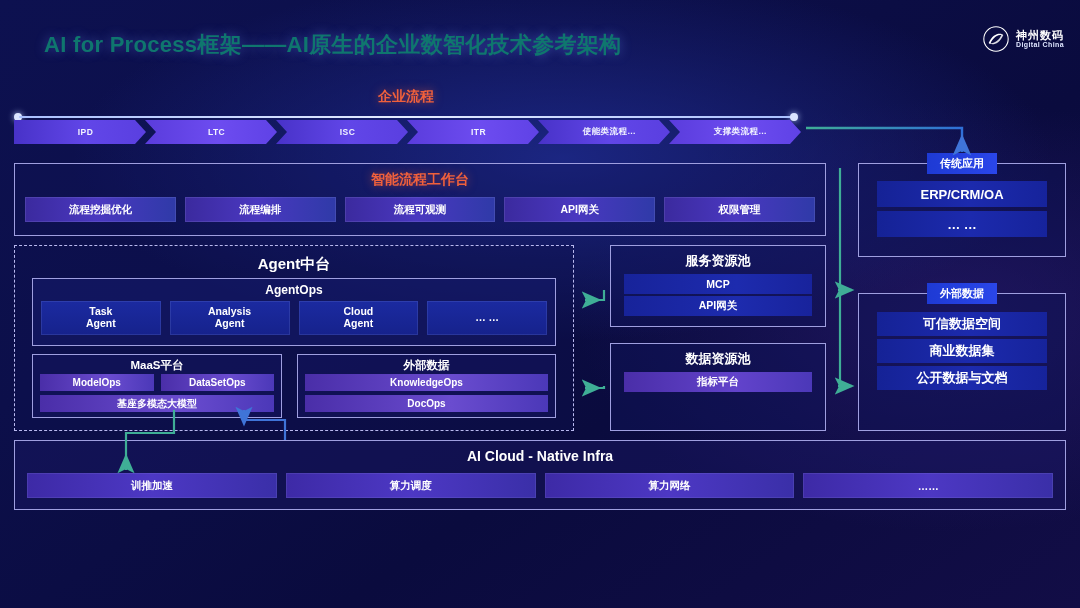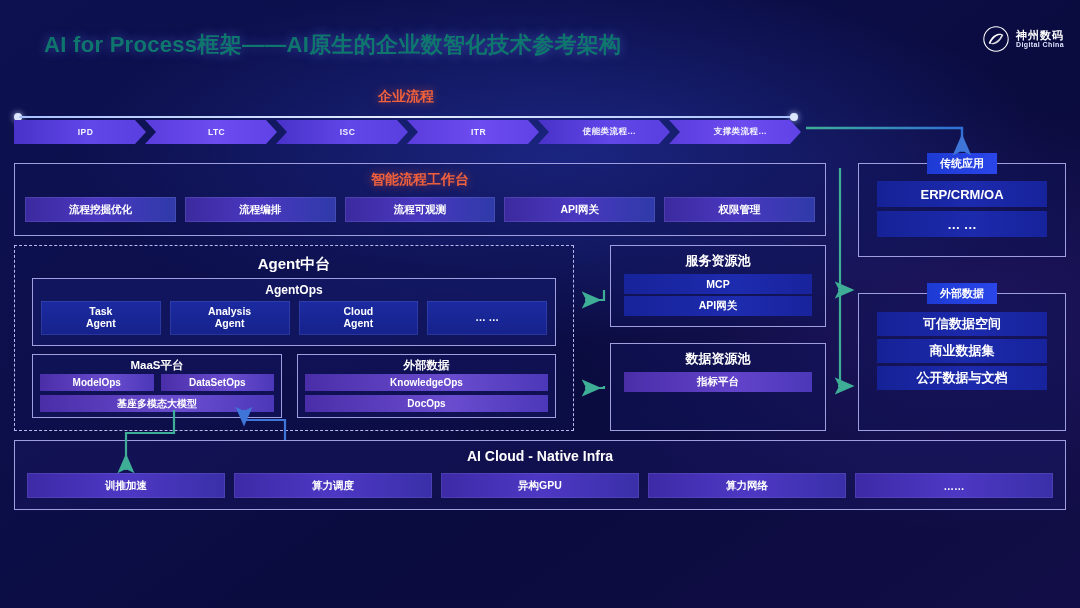--- a/index.html
+++ b/index.html
@@ -290,21 +290,20 @@
       <div class="right-item">商业数据集</div>
       <div class="right-item">公开数据与文档</div>
     </div>
 </div>
 
 <div class="panel" id="infra">
   <div class="panel-title">AI Cloud - Native Infra</div>
   <div class="infra-row" id="infra-chips">
       <div class="infra-chip">训推加速</div>
       <div class="infra-chip">算力调度</div>
-      <div class="infra-chip">异构GPU</div>
       <div class="infra-chip">算力网络</div>
       <div class="infra-chip">……</div>
     </div>
 </div>
 
 <svg class="overlay">
   <defs>
     <linearGradient id="gGreenBlue" x1="0" y1="0" x2="1" y2="0">
       <stop offset="0" stop-color="#3fae96"></stop>
       <stop offset="1" stop-color="#2f6fd8"></stop>

